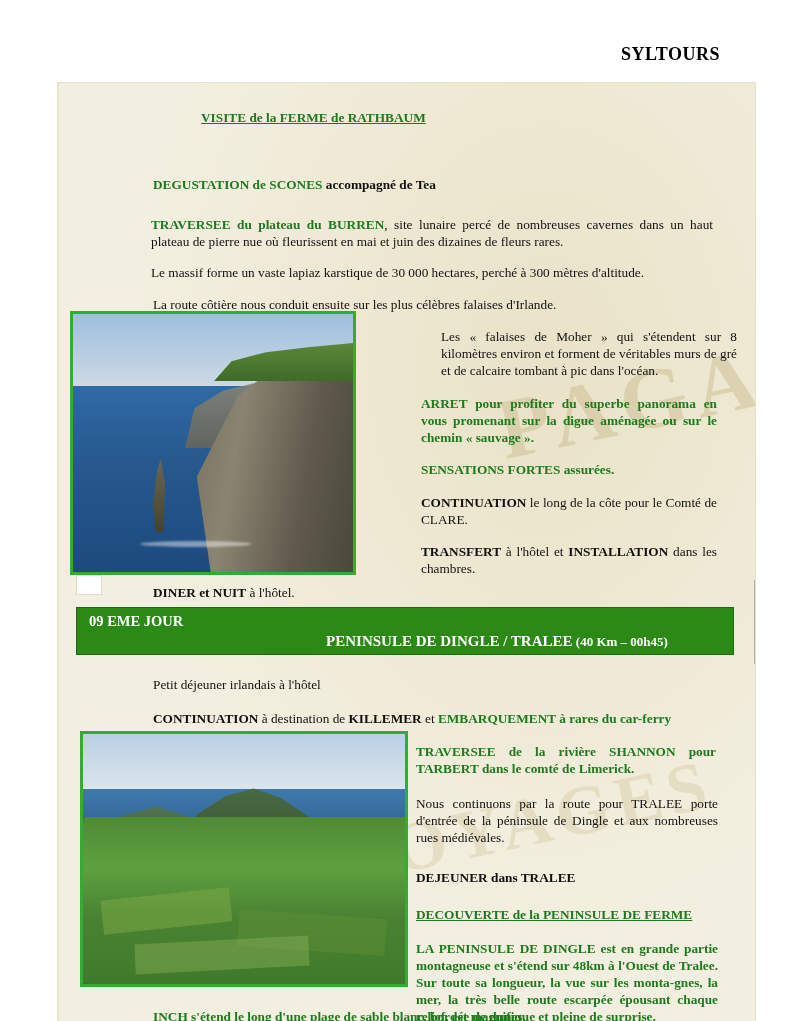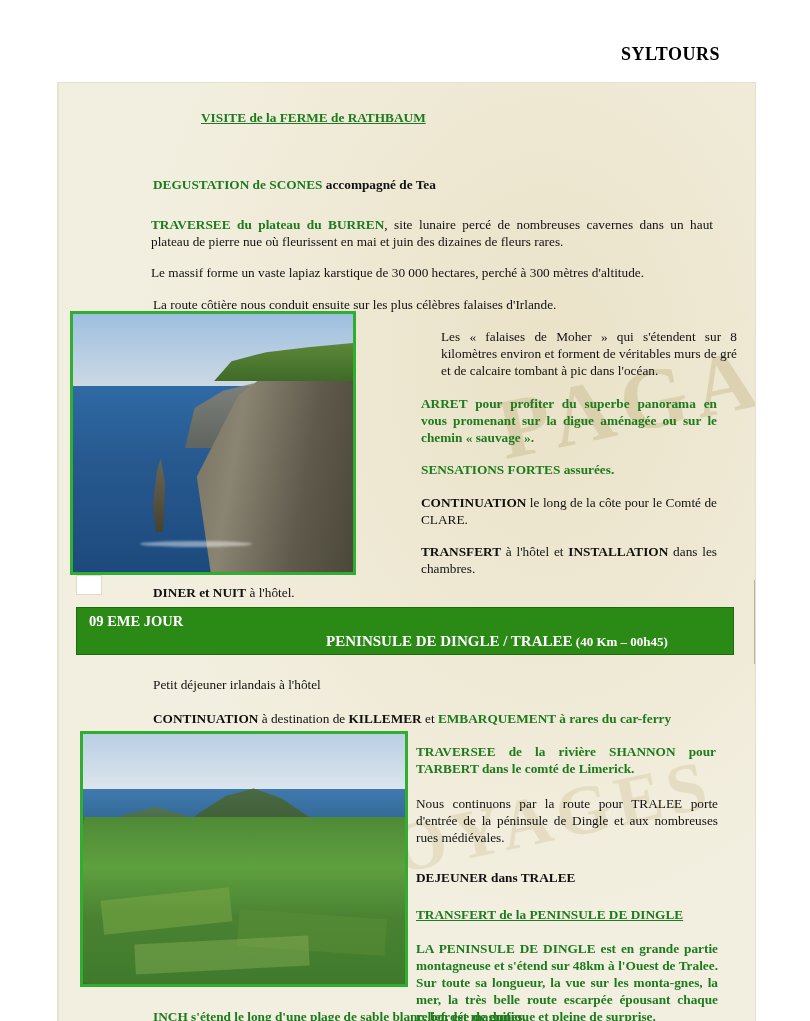--- a/index.html
+++ b/index.html
@@ -333,21 +333,21 @@
         <span class="green">TRAVERSEE</span><span class="green"> de la rivière </span><span class="green">SHANNON</span><span class="green"> pour </span><span class="green">TARBERT</span><span class="green"> dans le comté de Limerick.</span>
       </div>
 
       <div class="blk" style="left:358px; top:712px; width:302px;">Nous continuons par la route pour TRALEE porte d'entrée de la péninsule de Dingle et aux nombreuses rues médiévales.</div>
 
       <div class="blk" style="left:358px; top:786px; width:302px;">
         <span class="bk">DEJEUNER dans TRALEE</span>
       </div>
 
       <div class="blk" style="left:358px; top:823px; width:302px;">
-        <span class="greenu">TRANSFERT de la PENINSULE DE DINGLE</span>
+        <span class="greenu">DECOUVERTE de la PENINSULE DE FERME</span>
       </div>
 
       <div class="blk" style="left:358px; top:857px; width:302px;">
         <span class="green">LA PENINSULE DE DINGLE</span><span class="green"> est en grande partie montagneuse et s'étend sur 48km à l'Ouest de Tralee. Sur toute sa longueur, la vue sur les monta-gnes, la mer, la très belle route escarpée épousant chaque relief, est magnifique et pleine de surprise.</span>
       </div>
 
       <div class="blk" style="left:95px; top:925px; width:560px;">
         <span class="green">INCH</span><span class="green"> s'étend le long d'une plage de sable blanc, bordée de dunes.</span>
       </div>
 

